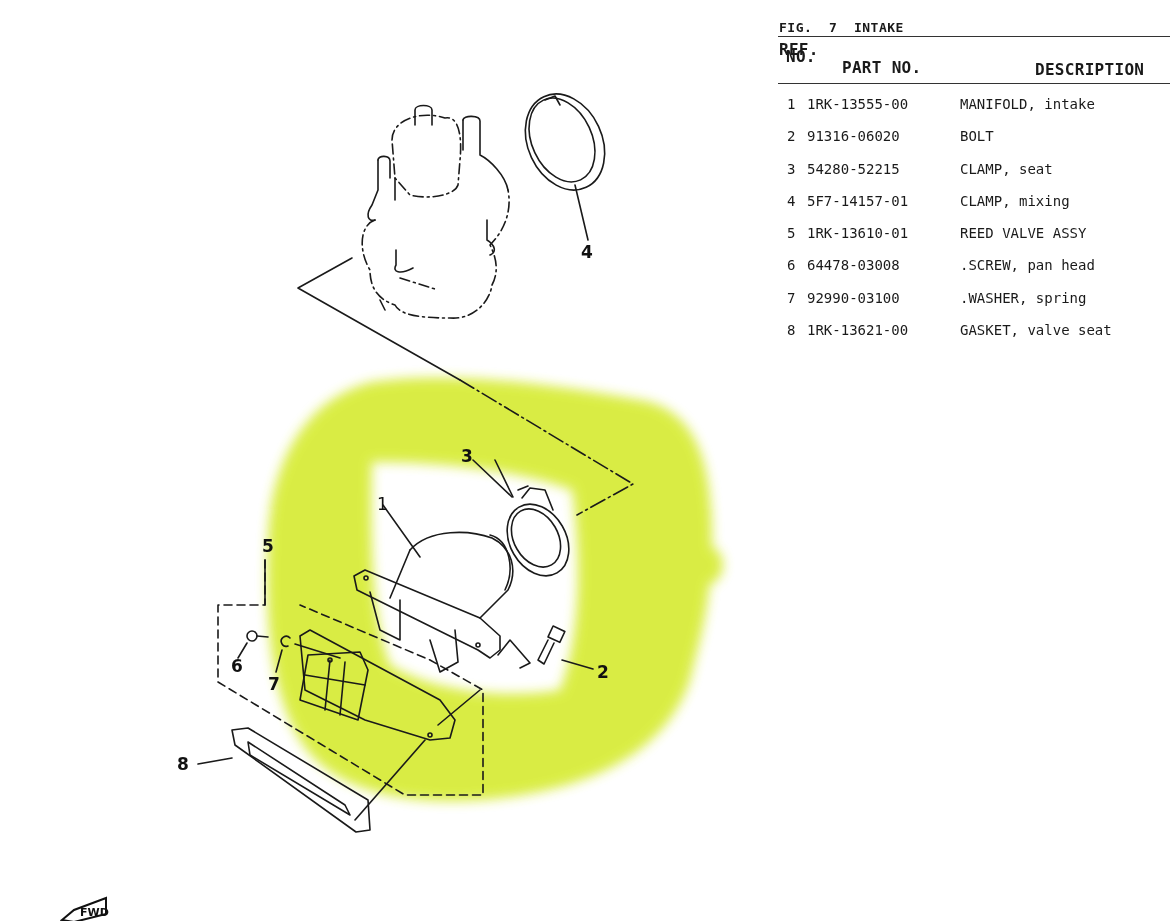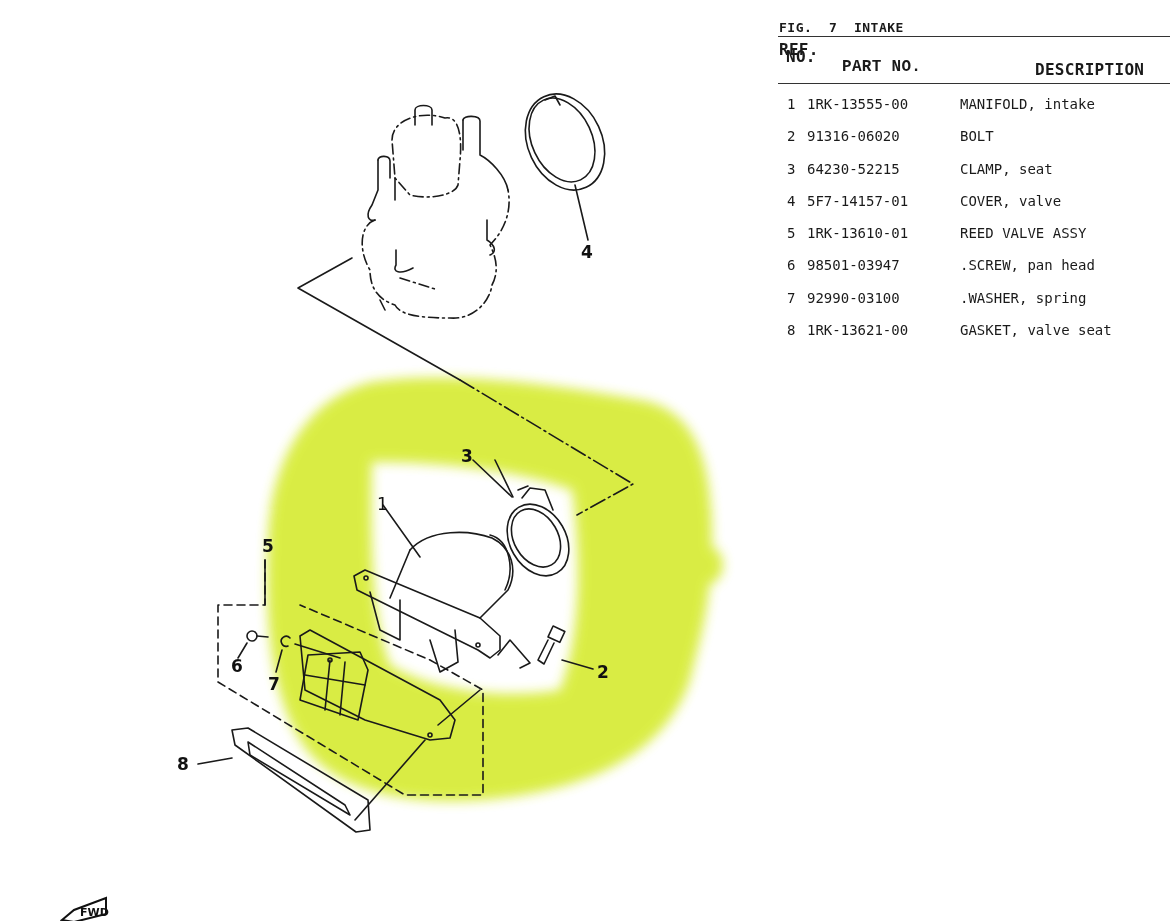--- a/index.html
+++ b/index.html
@@ -145,53 +145,53 @@
 </div>
 
 <div class="fig-title">
   <span>FIG.</span>&nbsp;
   <span>7</span>&nbsp;
   <span>INTAKE</span>
 </div>
 <div class="rule" style="top:36px;"></div>
 <div class="hdr" style="left:779px; top:40px;">REF.</div>
 <div class="hdr" style="left:786px; top:47px;">NO.</div>
-<div class="hdr" style="left:842px; top:58px;font-family:Liberation Mono, monospace;">PART NO.</div>
+<div class="hdr" style="left:842px; top:58px;">PART NO.</div>
 <div class="hdr" style="left:1019px; top:60px;padding-left:16px;">DESCRIPTION</div>
 <div class="rule" style="top:83px;"></div>
 
 <div class="parts">
   <div class="row">
       <span class="c-ref">1</span>
       <span class="c-part">1RK-13555-00</span>
       <span class="c-desc">MANIFOLD, intake</span>
     </div>
   <div class="row">
       <span class="c-ref">2</span>
       <span class="c-part">91316-06020</span>
       <span class="c-desc">BOLT</span>
     </div>
   <div class="row">
       <span class="c-ref">3</span>
-      <span class="c-part">64230-52215</span>
+      <span class="c-part">54280-52215</span>
       <span class="c-desc">CLAMP, seat</span>
     </div>
   <div class="row">
       <span class="c-ref">4</span>
       <span class="c-part">5F7-14157-01</span>
-      <span class="c-desc">COVER, valve</span>
+      <span class="c-desc">CLAMP, mixing</span>
     </div>
   <div class="row">
       <span class="c-ref">5</span>
       <span class="c-part">1RK-13610-01</span>
       <span class="c-desc">REED VALVE ASSY</span>
     </div>
   <div class="row">
       <span class="c-ref">6</span>
-      <span class="c-part">98501-03947</span>
+      <span class="c-part">64478-03008</span>
       <span class="c-desc">.SCREW, pan head</span>
     </div>
   <div class="row">
       <span class="c-ref">7</span>
       <span class="c-part">92990-03100</span>
       <span class="c-desc">.WASHER, spring</span>
     </div>
   <div class="row">
       <span class="c-ref">8</span>
       <span class="c-part">1RK-13621-00</span>

